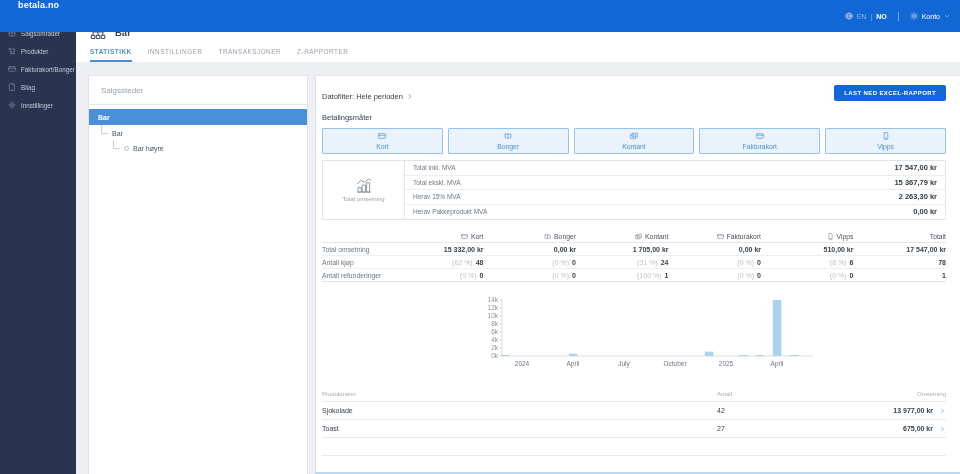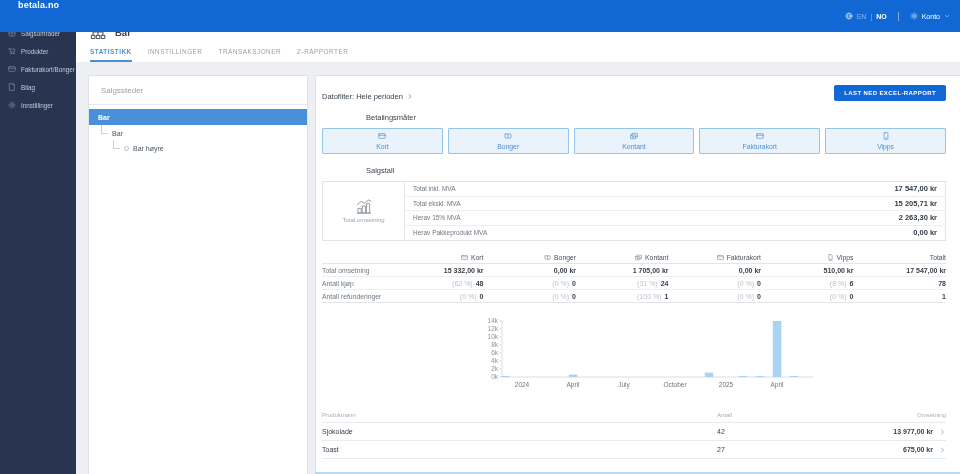--- a/index.html
+++ b/index.html
@@ -50,21 +50,21 @@
 
   .right-panel { position:absolute; left:239px; top:13px; right:0; bottom:-2px; background:#fff;
     border:1px solid #dfe3e7; border-right:none; padding:0 14px 0 6px; }
 
   .rp-toprow { display:flex; align-items:flex-end; margin-top:9px; }
   .datofilter { font-size:7.5px; color:#39424c; display:flex; align-items:center; gap:4px; margin-top:3px; cursor:pointer; }
   .chev-rt { width:6px; height:7px; color:#39424c; }
   .excel-btn { margin-left:auto; background:#1168d4; color:#fff; font-size:6px; font-weight:bold; letter-spacing:.4px;
     border:none; border-radius:2px; padding:5px 10px; cursor:pointer; font-family:"Liberation Sans",sans-serif; }
 
-  .section-label { font-size:7.5px; color:#39424c; margin-top:12px;margin-left:44px; }
+  .section-label { font-size:7.5px; color:#39424c; margin-top:12px; }
 
   .pay-cards { display:flex; gap:5px; margin-top:6px; }
   .pay-card { flex:1; background:#eaf3fc; border:1px solid #94c4ee; border-radius:1px; height:26px;
     display:flex; flex-direction:column; align-items:center; justify-content:center; gap:2.5px; cursor:pointer; }
   .pay-card .ic { width:8px; height:8px; color:#4a90d2; }
   .pc-label { font-size:6.8px; color:#4a90d2; }
 
   .salgstall-box { display:flex; border:1px solid #e0e4e8; margin-top:6px; }
   .st-left { width:82px; border-right:1px solid #e6e9ec; display:flex; flex-direction:column; align-items:center; justify-content:center; gap:3px; }
   .st-icon { width:18px; height:15px; color:#8d959d; }
@@ -281,42 +281,41 @@
           <span class="ic">
             <svg viewBox="0 0 12 12">
               <rect x="3.2" y="1" width="5.6" height="10" rx="1"></rect>
               <path d="M5.2 9.3h1.6"></path>
             </svg>
           </span>
           <span class="pc-label">Vipps</span>
         </div>
       </div>
 
-    <div class="section-label">Salgstall</div>
     <div class="salgstall-box">
       <div class="st-left">
         <span class="ic st-icon">
             <svg viewBox="0 0 18 16">
               <path d="M2 15h14"></path>
               <rect x="3" y="10" width="3" height="5"></rect>
               <rect x="7.5" y="7.5" width="3" height="7.5"></rect>
               <rect x="12" y="5" width="3" height="10"></rect>
               <path d="M2 6l4-3.5 3.5 2L14 1l2.5 1.5"></path>
             </svg>
           </span>
         <span class="st-label">Total omsetning</span>
       </div>
       <div class="st-rows" id="st-rows">
           <div class="st-row">
             <span class="st-row-label">Total inkl. MVA</span>
             <span class="st-row-value">17 547,00 kr</span>
           </div>
           <div class="st-row">
             <span class="st-row-label">Total ekskl. MVA</span>
-            <span class="st-row-value">15 205,71 kr</span>
+            <span class="st-row-value">15 367,79 kr</span>
           </div>
           <div class="st-row">
             <span class="st-row-label">Herav 15% MVA</span>
             <span class="st-row-value">2 263,30 kr</span>
           </div>
           <div class="st-row">
             <span class="st-row-label">Herav Pakkeprodukt MVA</span>
             <span class="st-row-value">0,00 kr</span>
           </div>
         </div>

